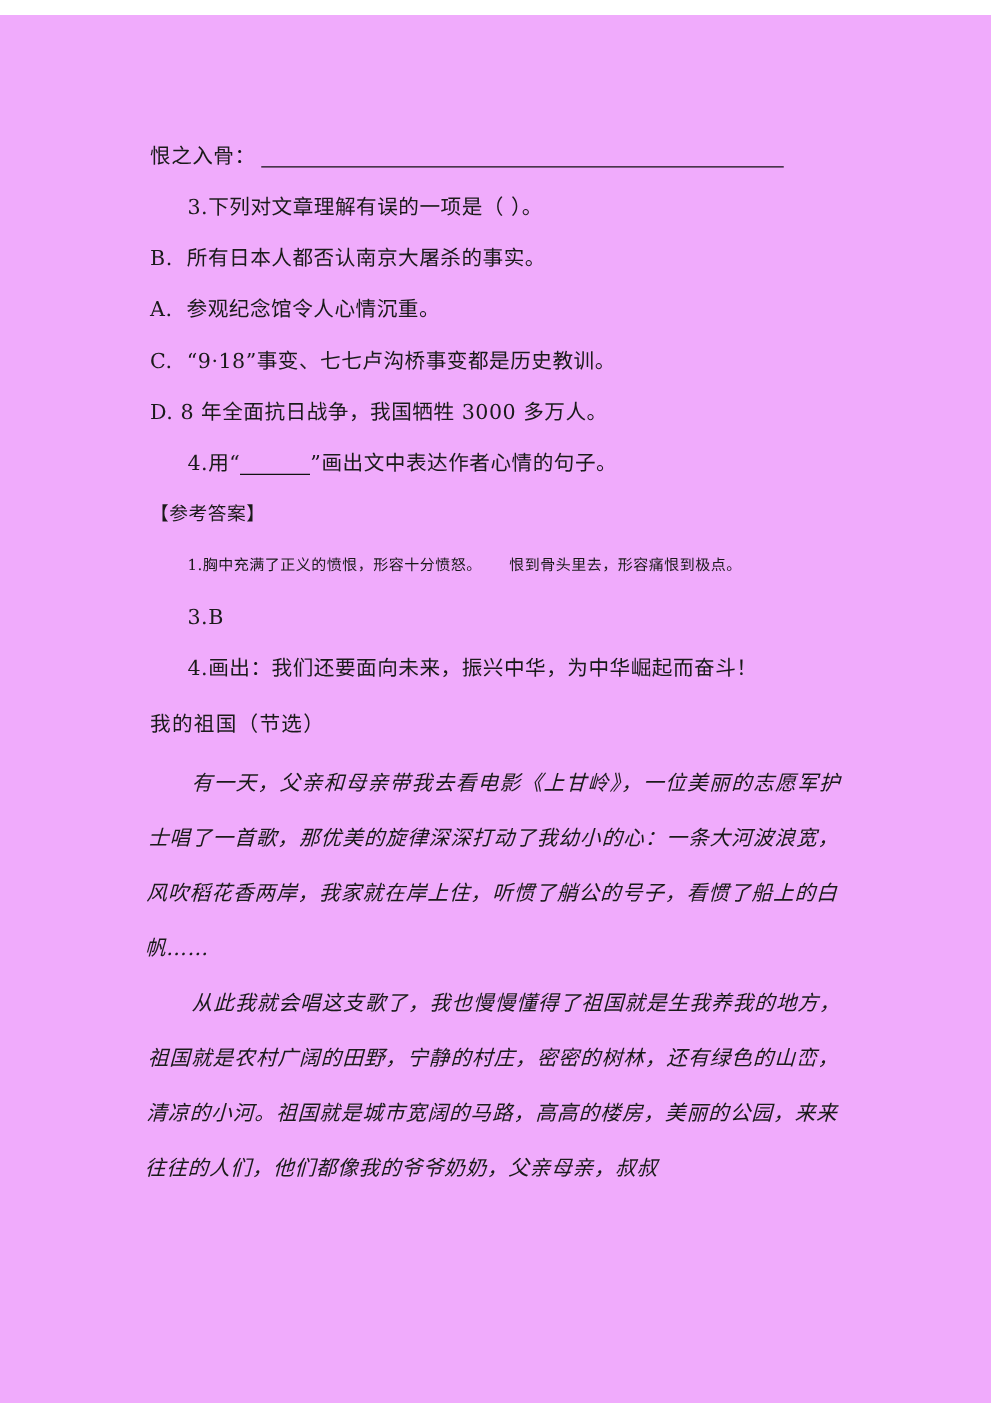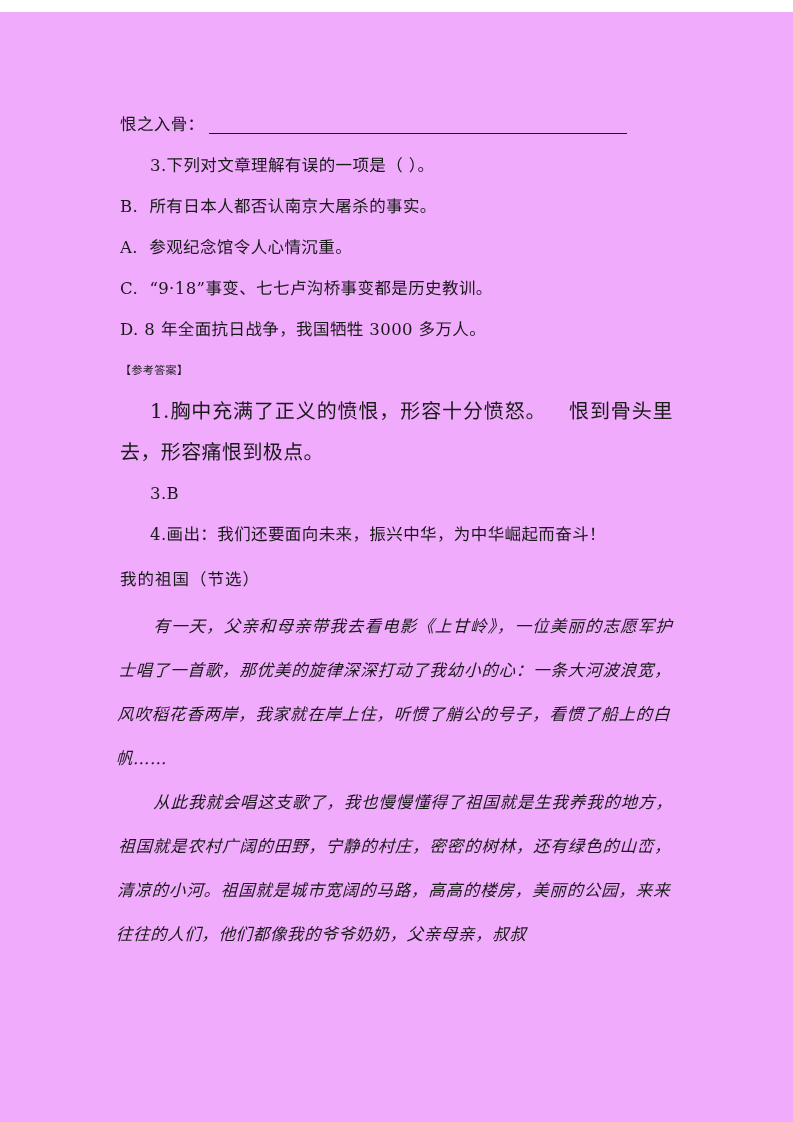--- a/index.html
+++ b/index.html
@@ -38,21 +38,21 @@
     font-size: 16.5px;
     line-height: 41px;
     letter-spacing: 0.4px;
     white-space: nowrap;
   }
 
   .indent-2 { text-indent: 0; padding-left: 30px; }
 
   
   .para-serif {
-    font-size: 20px;
+    font-size: 12px;
     line-height: 41px;
     letter-spacing: 0.4px;
     text-align: justify;
     text-justify: inter-ideograph;
     text-indent: 30px;
   }
 
   
   .rule-long {
     display: inline-block;
@@ -63,21 +63,21 @@
   }
   .rule-short {
     display: inline-block;
     width: 56px;
     border-bottom: 1.6px solid #111;
     vertical-align: -4px;
   }
 
   
   .heading {
-    font-size: 11px;
+    font-size: 15px;
     line-height: 41px;
     letter-spacing: 0.4px;
   }
 
   
   .article-title,
   .article-author {
     text-align: left;
     font-size: 16.5px;
     line-height: 38px;
@@ -126,20 +126,23 @@
     </div>
 
     <div class="line">
       <span>C.</span>&nbsp;&nbsp;<span>“9·18”事变、七七卢沟桥事变都是历史教训。</span>
     </div>
 
     <div class="line">
       <span>D.</span>&nbsp;<span>8 年全面抗日战争，我国牺牲 3000 多万人。</span>
     </div>
 
+    <div class="line indent-2">
+      <span>4.</span><span>用“</span><span class="rule-short"></span><span>”画出文中表达作者心情的句子。</span>
+    </div>
 
     <div class="heading">【参考答案】</div>
 
     <div class="para-serif">
       <span>1.</span><span>胸中充满了正义的愤恨，形容十分愤怒。</span><span class="gap-wide"></span><span>恨到骨头里去，形容痛恨到极点。</span>
     </div>
 
     <div class="line indent-2">
       <span>3.</span><span>B</span>
     </div>

